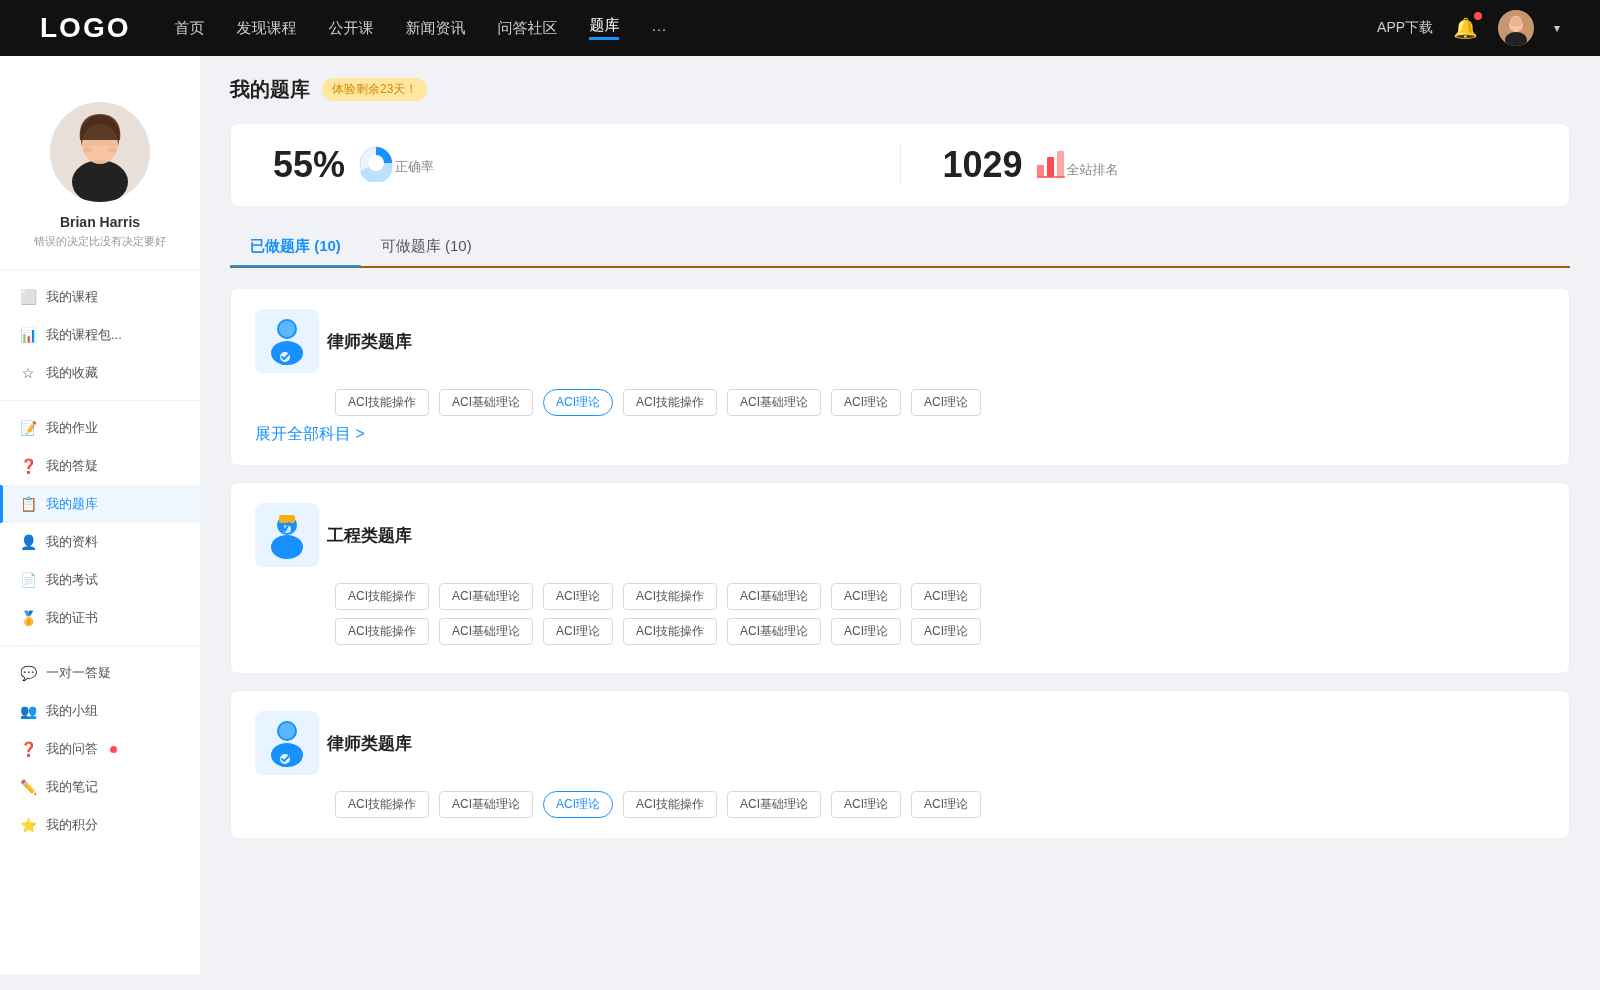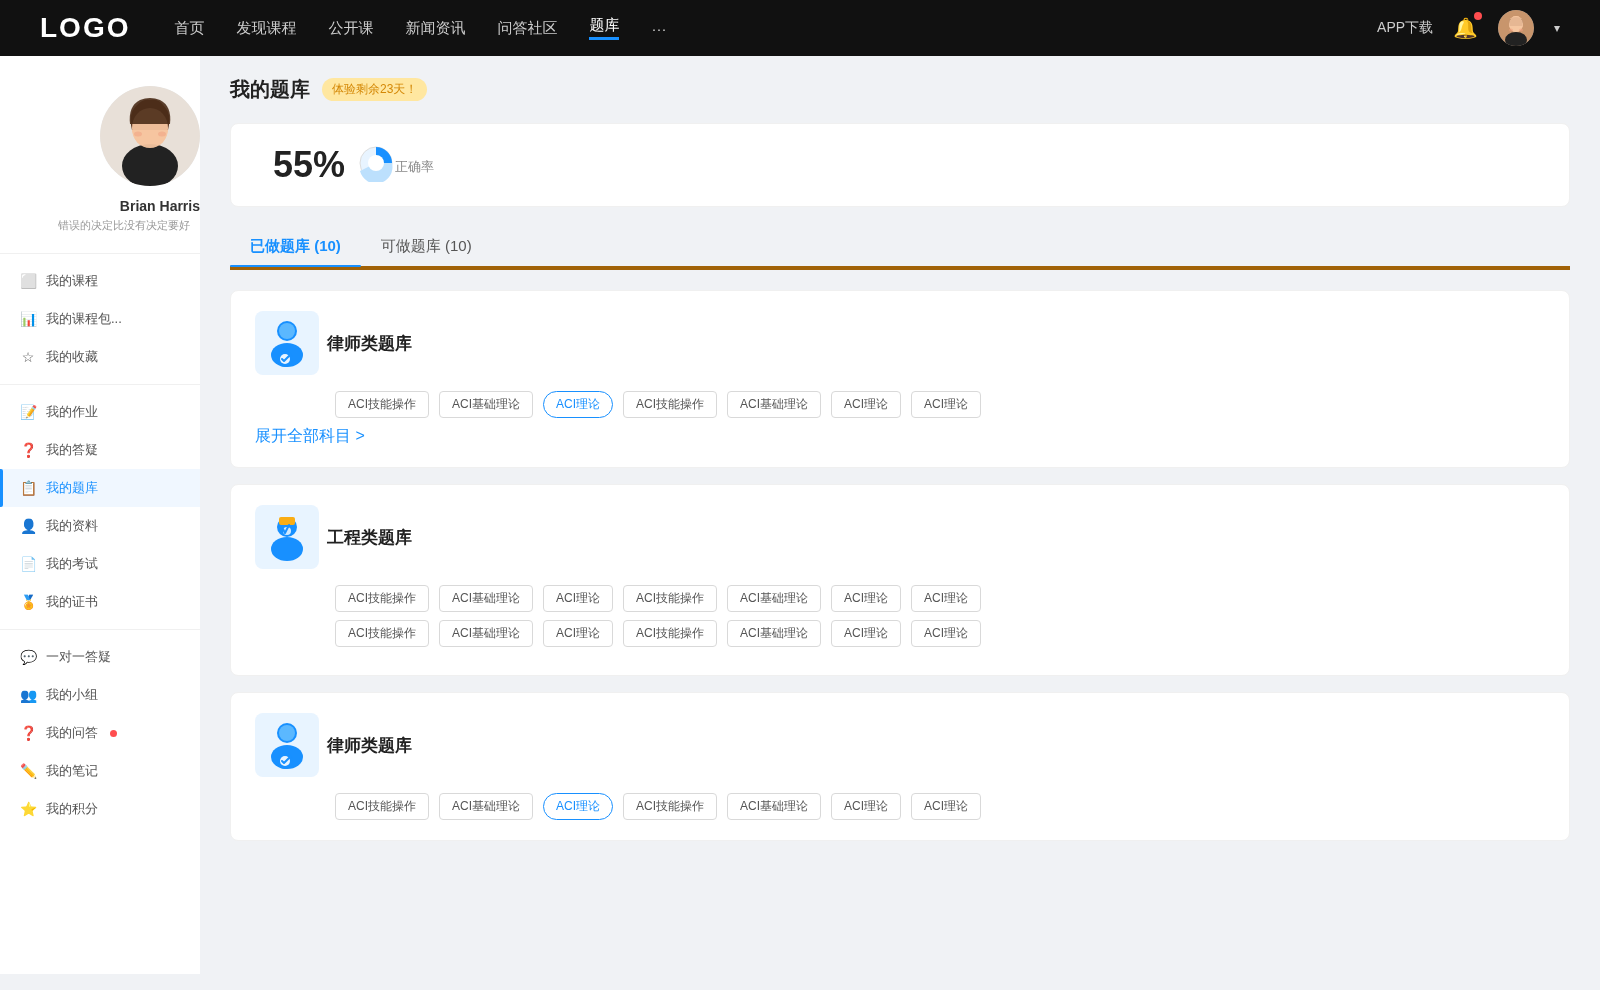--- a/index.html
+++ b/index.html
@@ -17,21 +17,21 @@
     .nav-bell-icon { font-size: 20px; color: #ccc; }
     .nav-badge { position: absolute; top: -4px; right: -4px; width: 8px; height: 8px; background: #ff4d4f; border-radius: 50%; }
     .nav-avatar { width: 36px; height: 36px; border-radius: 50%; background: #888; overflow: hidden; cursor: pointer; display: flex; align-items: center; justify-content: center; }
     .nav-dropdown-arrow { color: #ccc; font-size: 12px; cursor: pointer; }
 
     
     .layout { display: flex; min-height: 918px; }
 
     
     .sidebar { width: 200px; background: #fff; padding: 0 0 20px 0; flex-shrink: 0; }
-    .sidebar-profile { display: flex; flex-direction: column; align-items: flex-end; padding: 30px 0 20px; border-bottom: 1px solid #f0f0f0; }
+    .sidebar-profile { display: flex; flex-direction: column; align-items: center; padding: 46px 0 20px; border-bottom: 1px solid #f0f0f0; }
     .avatar-circle { width: 100px; height: 100px; border-radius: 50%; background: #e8e8e8; overflow: hidden; display: flex; align-items: center; justify-content: center; }
     .profile-name { margin-top: 12px; font-size: 14px; font-weight: 600; color: #333; }
     .profile-motto { font-size: 11px; color: #999; margin-top: 4px; text-align: center; padding: 0 10px; }
     .sidebar-menu { padding: 8px 0; }
     .sidebar-item { display: flex; align-items: center; gap: 10px; padding: 10px 20px; cursor: pointer; color: #555; font-size: 13px; position: relative; }
     .sidebar-item.active { color: #1890ff; background: #f0f7ff; }
     .sidebar-item.active::before { content: ''; position: absolute; left: 0; top: 0; bottom: 0; width: 3px; background: #1890ff; border-radius: 0 2px 2px 0; }
     .sidebar-icon { width: 16px; text-align: center; font-size: 14px; color: inherit; }
     .sidebar-divider { height: 1px; background: #f0f0f0; margin: 8px 0; }
     .dot-badge { width: 7px; height: 7px; background: #ff4d4f; border-radius: 50%; display: inline-block; margin-left: 2px; }
@@ -44,21 +44,21 @@
     .page-title { font-size: 20px; font-weight: 700; color: #222; }
     .trial-badge { background: #ffe7a0; color: #d48806; font-size: 12px; padding: 3px 10px; border-radius: 12px; font-weight: 500; }
 
     
     .stats-row { display: flex; background: #fff; border-radius: 8px; padding: 20px 0; margin-bottom: 20px; border: 1px solid #f0f0f0; }
     .stat-item { flex: 1; display: flex; align-items: center; padding: 0 42px; border-right: 1px solid #f0f0f0; }
     .stat-item:last-child { border-right: none; }
     .stat-text { font-size: 13px; color: #888; margin-top: 4px; }
 
     
-    .tabs-row { display: flex; gap: 0; margin-bottom: 20px; border-bottom: 4px solid #a16207; }
+    .tabs-row { display: flex; gap: 0; margin-bottom: 20px; border-bottom: 2px solid #a16207; }
     .tab-item { padding: 10px 20px; font-size: 15px; color: #555; cursor: pointer; position: relative; }
     .tab-item.active { color: #1890ff; font-weight: 600; }
     .tab-item.active::after { content: ''; position: absolute; bottom: -1px; left: 0; right: 0; height: 2px; background: #1890ff; border-radius: 1px; }
 
     
     .bank-card { background: #fff; border-radius: 8px; padding: 20px 24px; margin-bottom: 16px; border: 1px solid #f0f0f0; }
     .bank-card-header { display: flex; align-items: center; gap: 8px; margin-bottom: 16px; }
     .bank-icon { width: 64px; height: 64px; background: #e8f4ff; border-radius: 8px; display: flex; align-items: center; justify-content: center; flex-shrink: 0; }
     .bank-title { font-size: 17px; font-weight: 600; color: #222; }
     .bank-tags { display: flex; flex-wrap: wrap; gap: 10px; margin-left: 80px; }
@@ -199,20 +199,34 @@
             <svg width="38" height="38" viewBox="0 0 38 38">
               <circle cx="19" cy="19" r="16" fill="#e8f4ff" stroke="#ddd" stroke-width="1"></circle>
               <path d="M19 19 L19 3 A16 16 0 0 1 35 19 Z" fill="#1890ff"></path>
               <path d="M19 19 L35 19 A16 16 0 0 1 3 27 Z" fill="#bce0fd"></path>
               <circle cx="19" cy="19" r="8" fill="white"></circle>
             </svg>
           </div>
         </div>
         <span class="stat-text" style="font-size:13px;color:#888;display:block;margin-top:-24px;margin-left:0;padding-top:28px;">正确率</span>
       </div>
+      <div class="stat-item">
+        <div style="display:flex;align-items:center;gap:12px;">
+          <span style="font-size:36px;font-weight:700;color:#222;">1029</span>
+          <div>
+            <svg width="32" height="32" viewBox="0 0 32 32">
+              <rect x="2" y="18" width="7" height="12" rx="1" fill="#ff4d4f" opacity="0.7"></rect>
+              <rect x="12" y="10" width="7" height="20" rx="1" fill="#ff4d4f"></rect>
+              <rect x="22" y="4" width="7" height="26" rx="1" fill="#ff4d4f" opacity="0.5"></rect>
+              <line x1="2" y1="30" x2="30" y2="30" stroke="#ff4d4f" stroke-width="1.5"></line>
+            </svg>
+          </div>
+        </div>
+        <span class="stat-text" style="font-size:13px;color:#888;display:block;padding-top:6px;">全站排名</span>
+      </div>
     </div>
 
     <div class="tabs-row">
       <div class="tab-item active">已做题库 (10)</div>
       <div class="tab-item">可做题库 (10)</div>
     </div>
 
     <div class="bank-card">
       <div class="bank-card-header">
         <div class="bank-icon">

